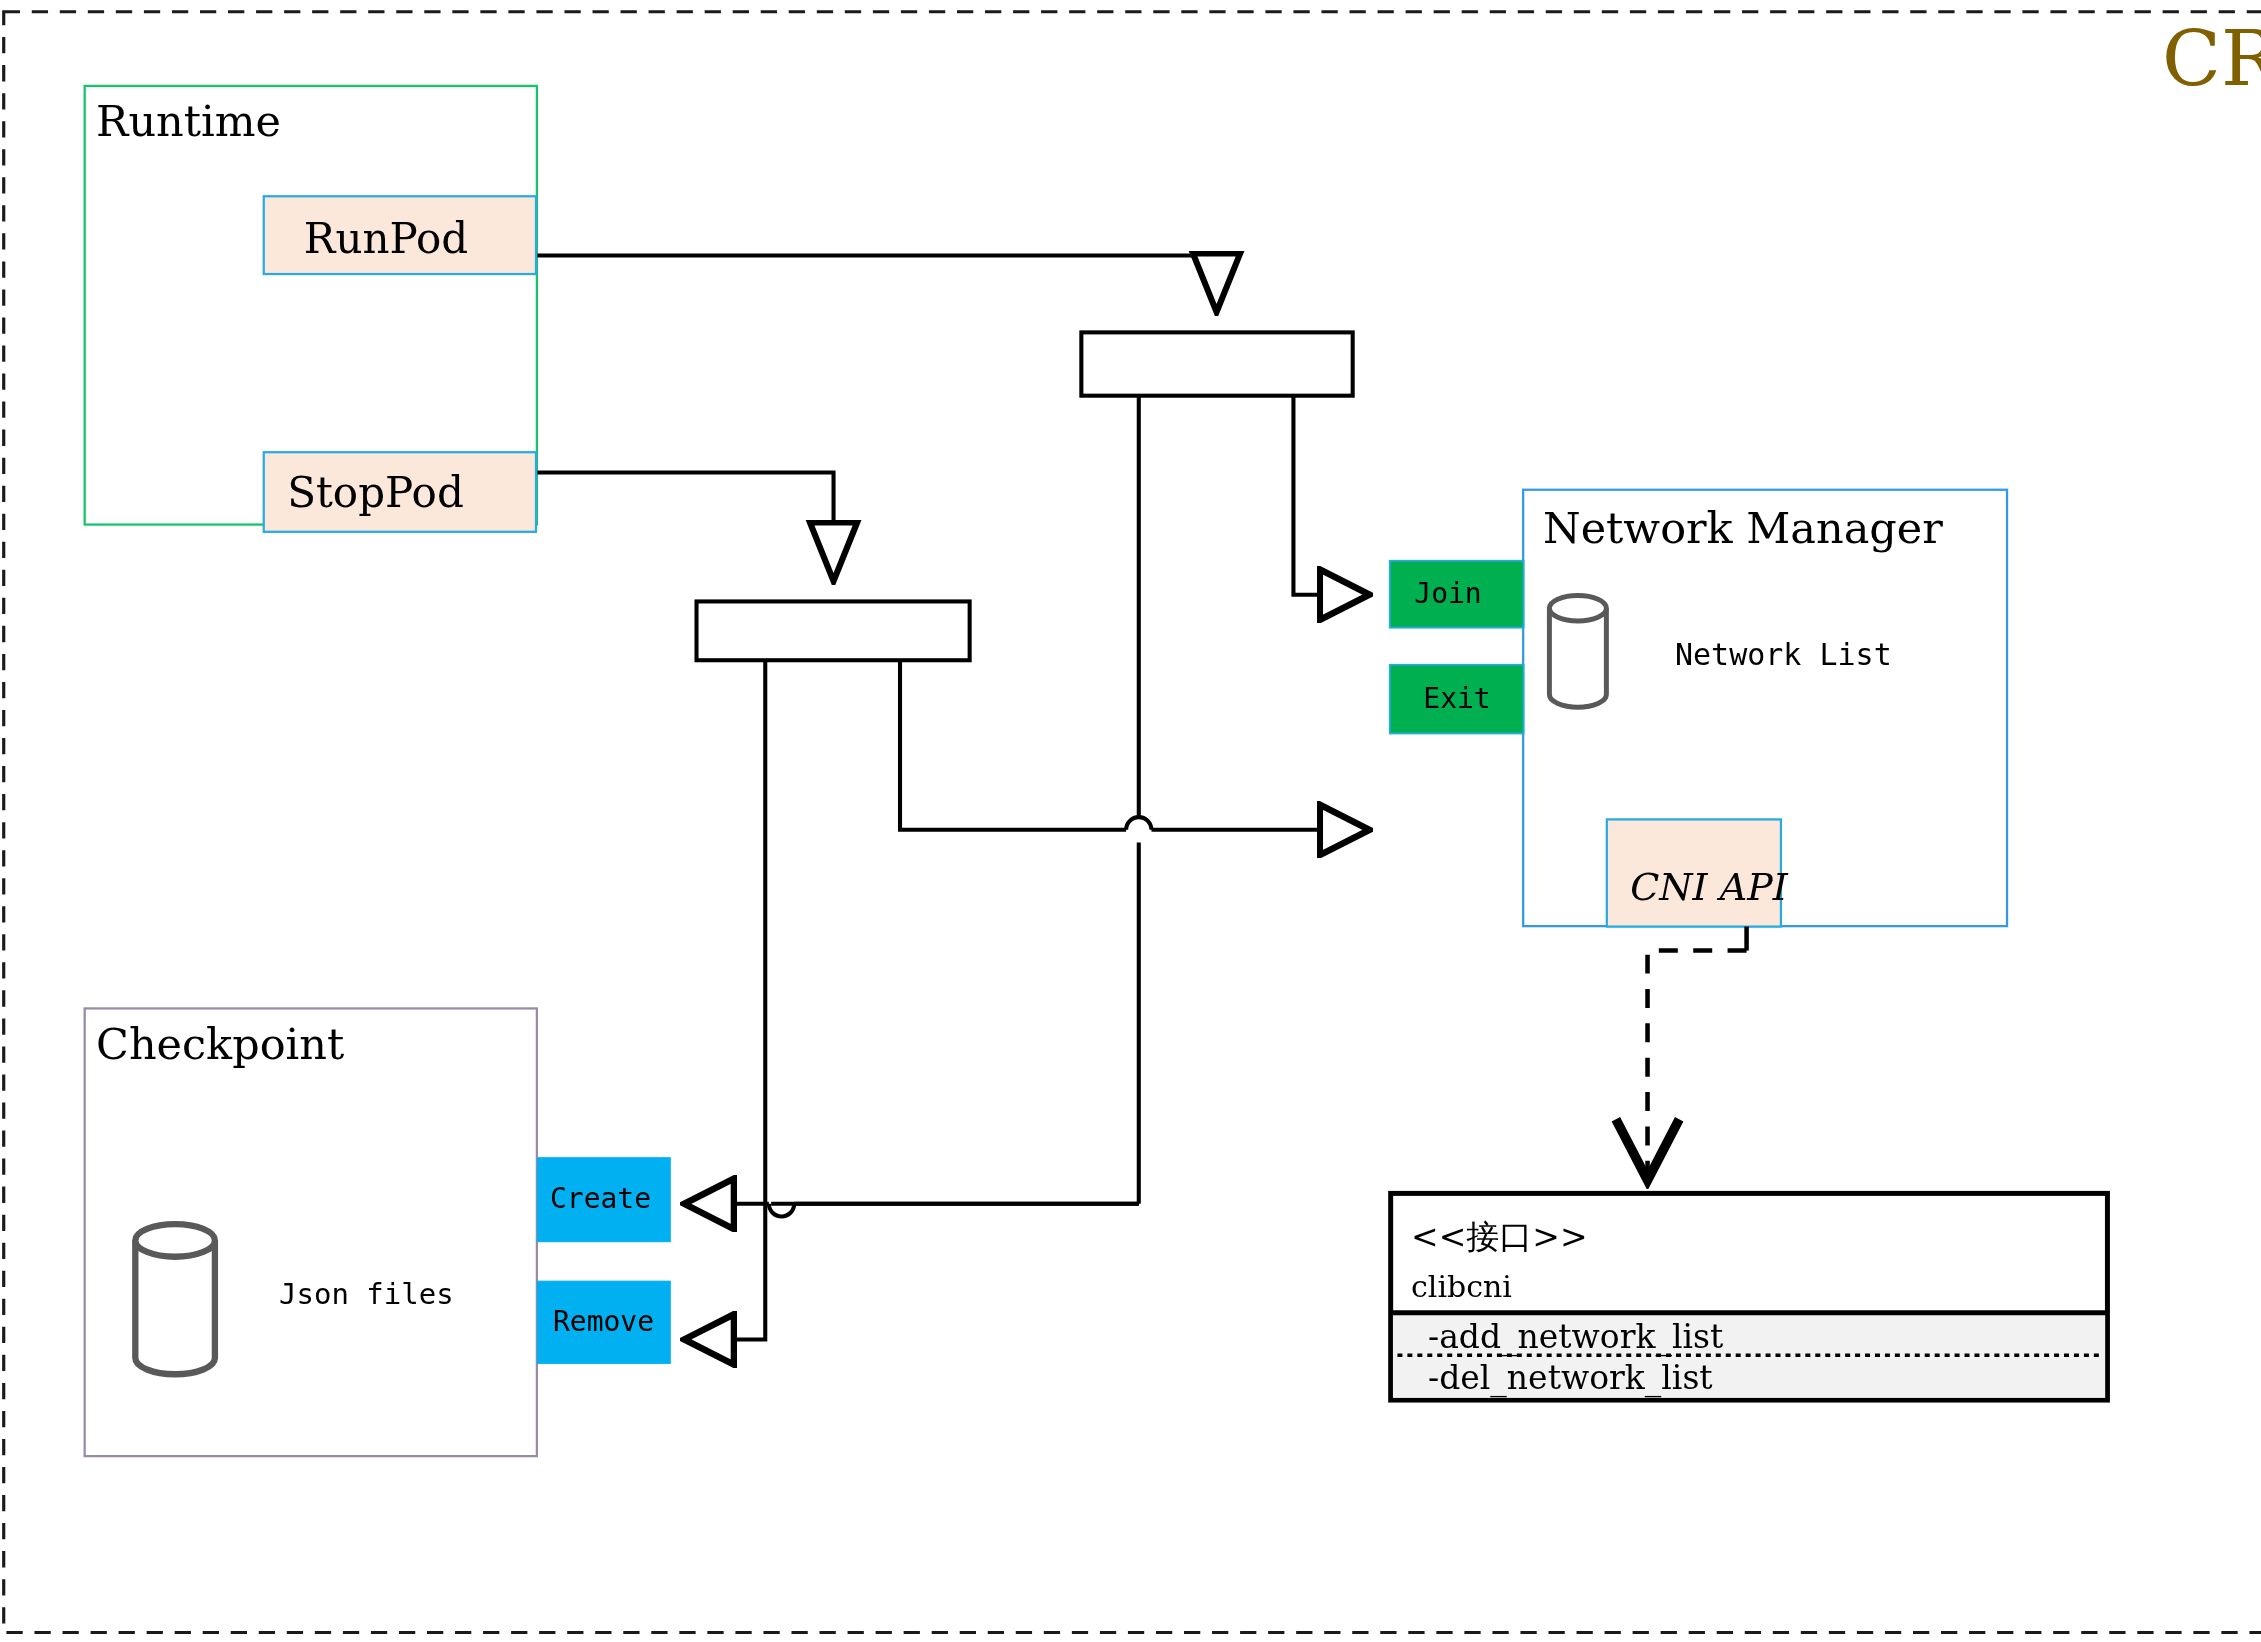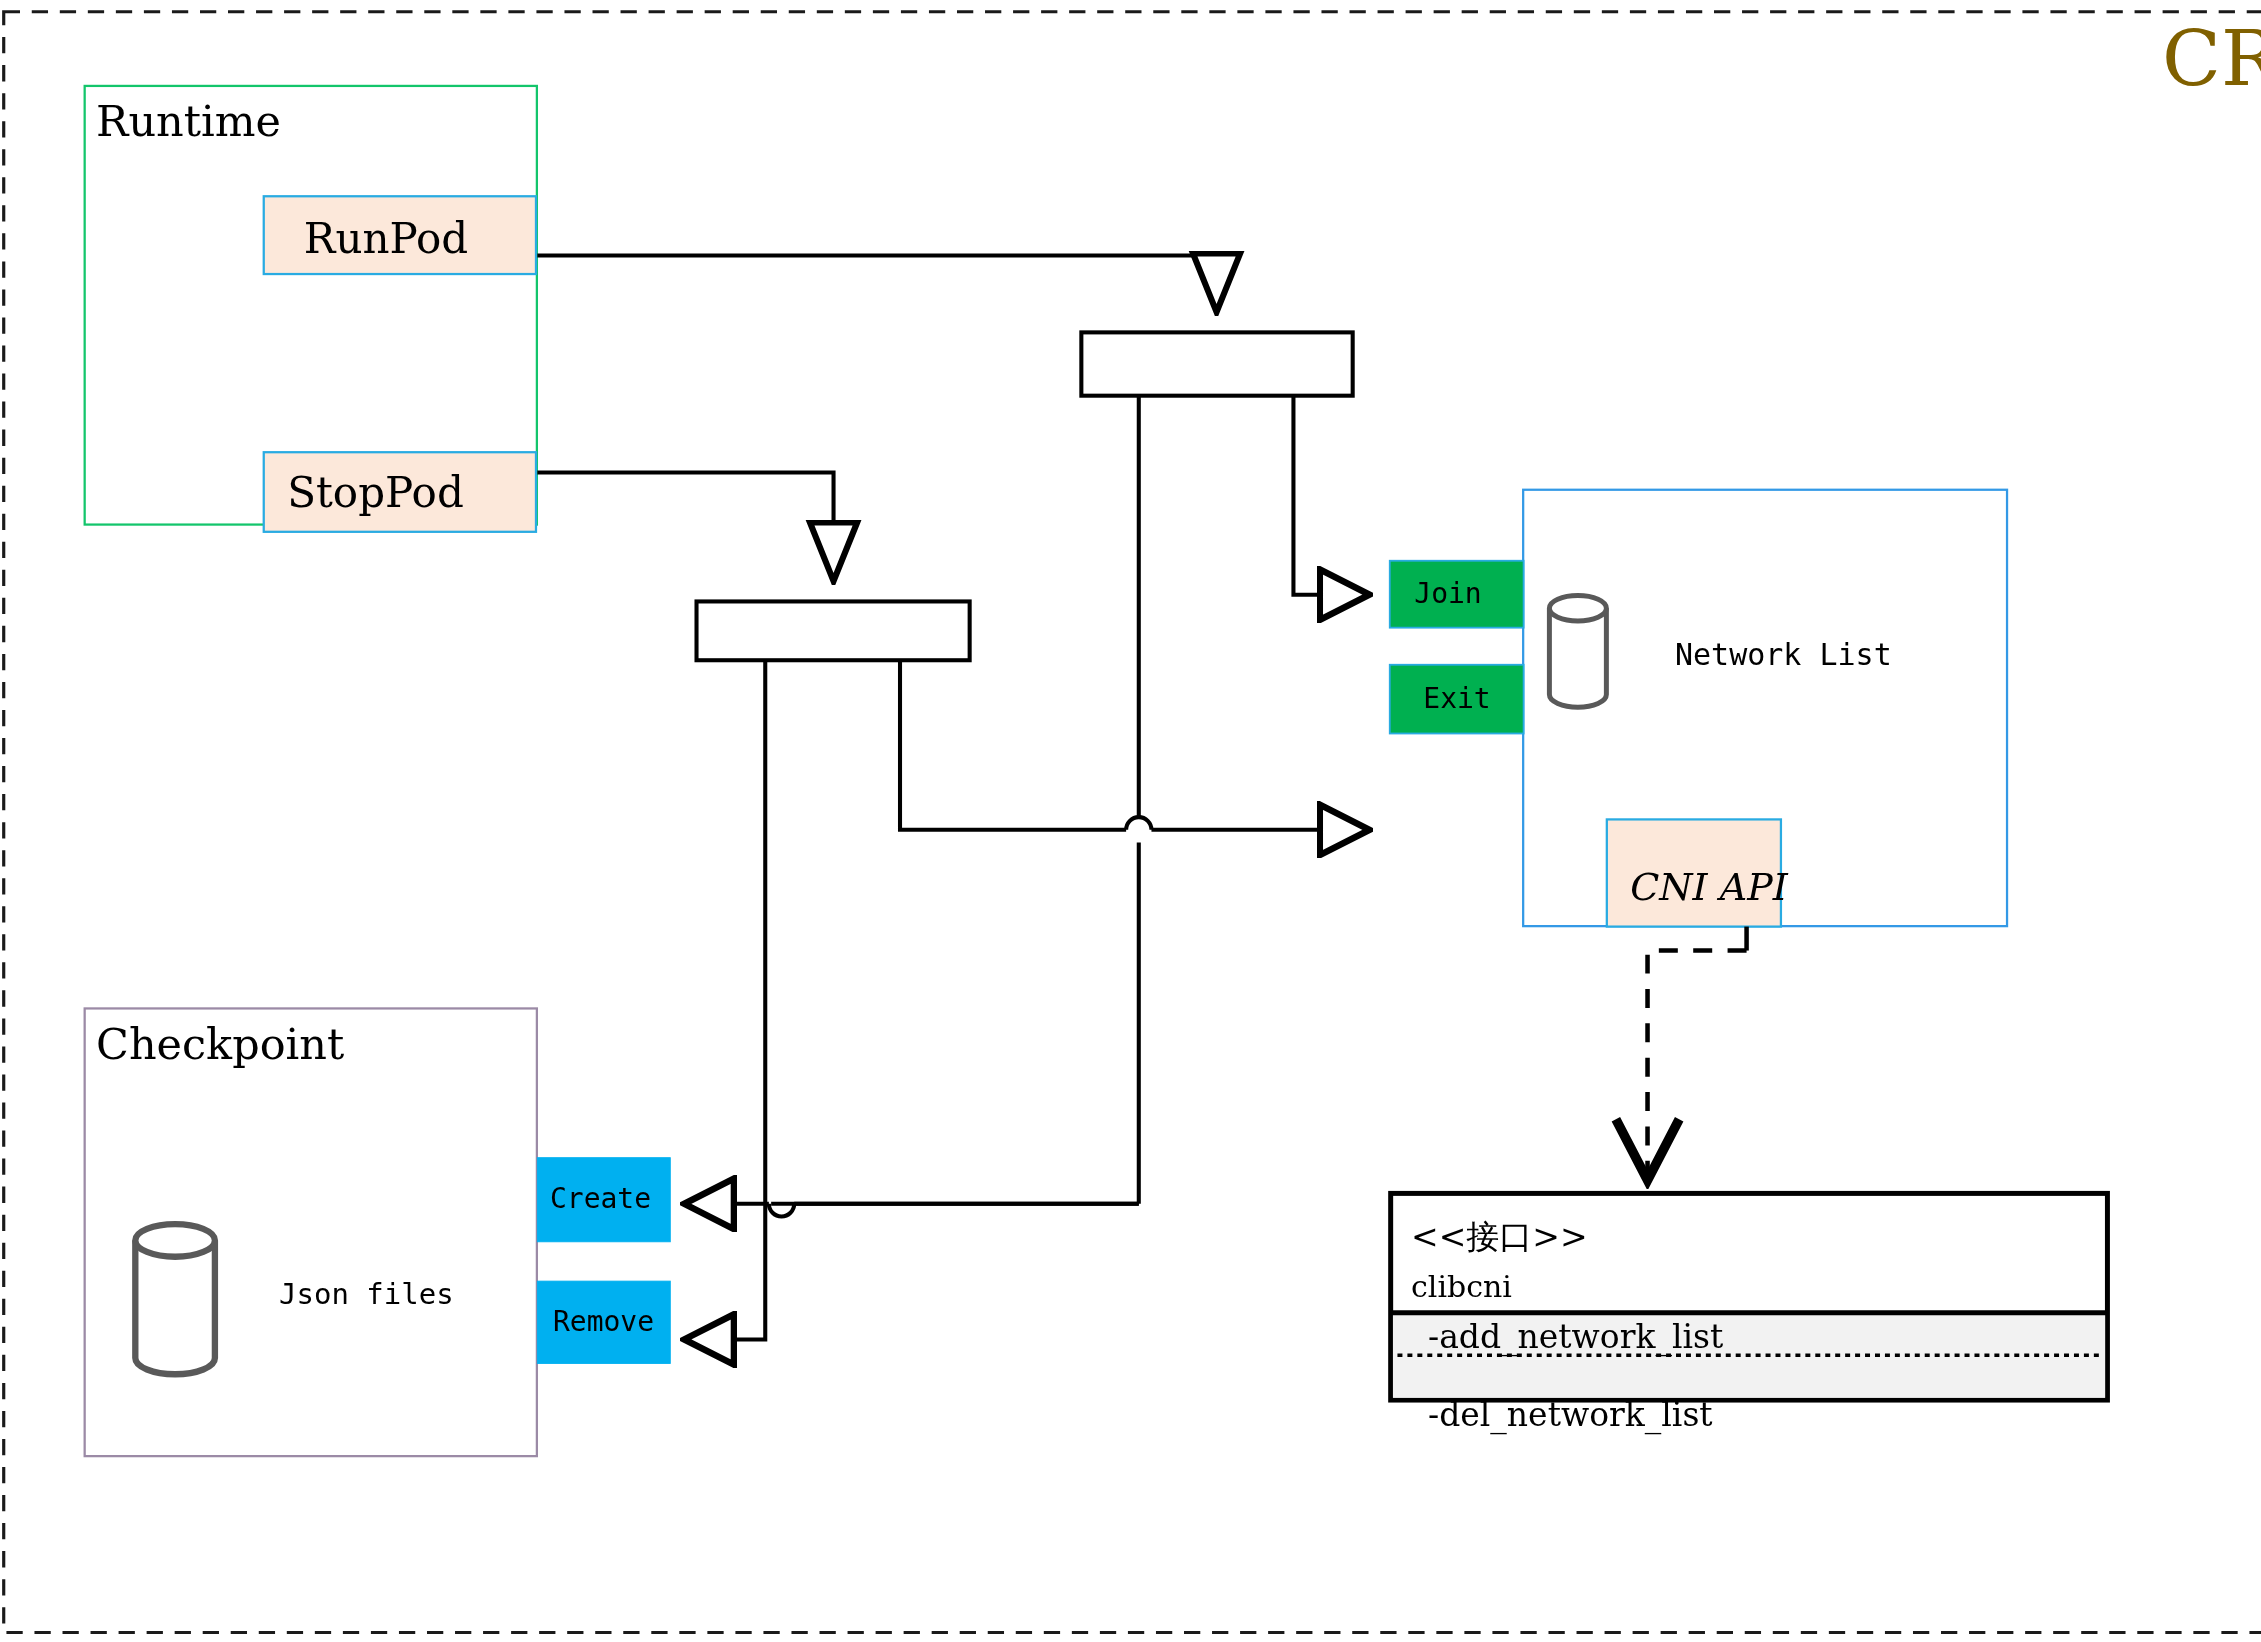--- a/index.html
+++ b/index.html
@@ -132,20 +132,21 @@
       <path d="M 3862 2102 L 3643 2102 L 3643 2610" fill="none" stroke="#000000" stroke-width="10" stroke-dasharray="42 34" marker-end="url(#openV)"></path>
     </g>
   </svg>
 
   <div class="lbl" style="left:2162px; top:20.4px; font-size:77px; color:#806000; font-family:'DejaVu Serif',serif;">CRI</div>
 
   <div class="lbl" style="left:96px; top:100px; font-size:43px;">Runtime</div>
 
   <div class="lbl" style="left:96px; top:1023px; font-size:43px;">Checkpoint</div>
 
+  <div class="lbl" style="left:1543px; top:507px; font-size:43px;">Network Manager</div>
 
   <div class="lbl ctr" style="left:264px; top:218px; width:244px; font-size:42px;">RunPod</div>
 
   <div class="lbl ctr" style="left:264px; top:472px; width:223px; font-size:42px;">StopPod</div>
 
   <div class="lbl ctr lbl-mono" style="left:1390px; top:580px; width:116px; font-size:28px;">Join</div>
 
   <div class="lbl ctr lbl-mono" style="left:1390px; top:685px; width:134px; font-size:28px;">Exit</div>
 
   <div class="lbl ctr" style="left:1607px; top:868px; width:204px; font-size:38px;font-style:italic;">CNI API</div>
@@ -157,16 +158,16 @@
   <div class="lbl lbl-mono" style="left:279px; top:1280px; font-size:29px;">Json files</div>
 
   <div class="lbl lbl-mono" style="left:1675px; top:640px; font-size:30px;">Network List</div>
 
   <div class="lbl" style="left:1411px; top:1220px; font-size:33px;">&lt;&lt;接口&gt;&gt;</div>
 
   <div class="lbl" style="left:1411px; top:1272px; font-size:30px;">clibcni</div>
 
   <div class="lbl" style="left:1428px; top:1320px; font-size:33px;">-add_network_list</div>
 
-  <div class="lbl" style="left:1428px; top:1361px; font-size:33px;margin-top:37px;">-del_network_list</div>
+  <div class="lbl" style="left:1428px; top:1361px; font-size:33px;">-del_network_list</div>
 
 </div>
 
 
 </body></html>

